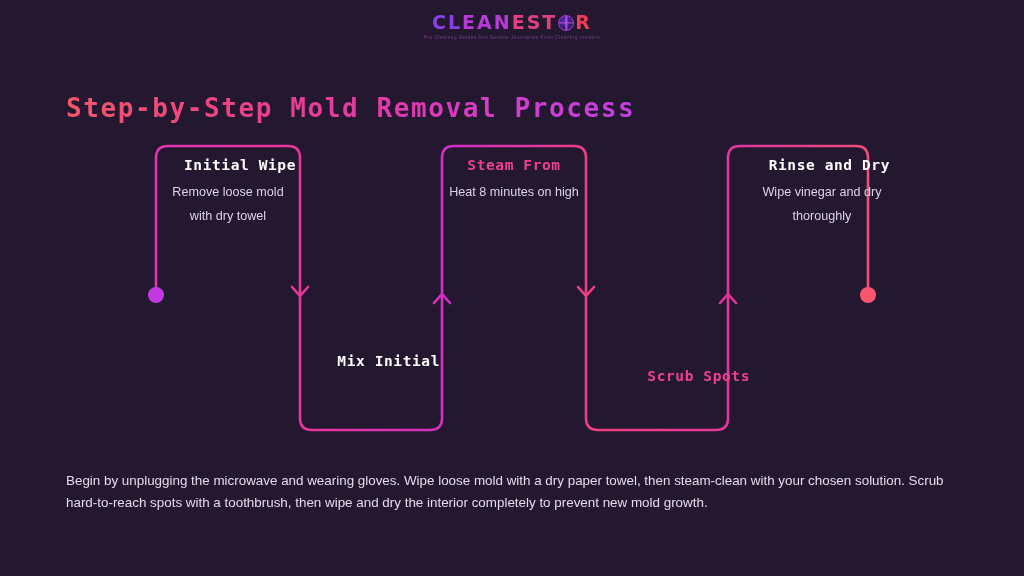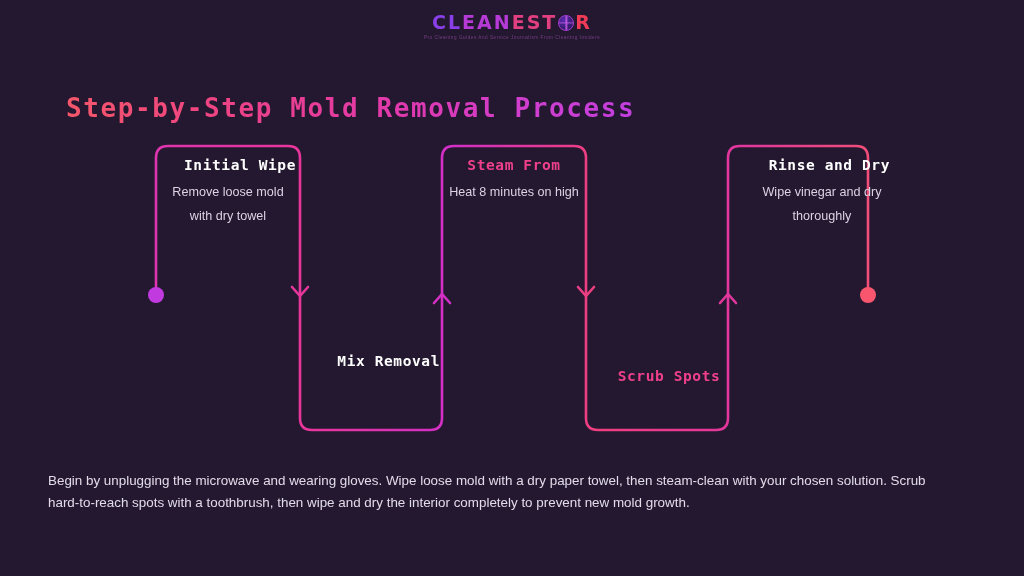--- a/index.html
+++ b/index.html
@@ -95,21 +95,21 @@
   .node-desc {
     font-family:"Liberation Sans", sans-serif;
     font-size:12.6px;
     line-height:24px;
     color:#dcd3e4;
     margin-top:5px;
   }
 
   
   #caption {
-    position:absolute; left:48px; top:470px; width:880px;
+    position:absolute; left:66px; top:470px; width:880px;
     font-family:"Liberation Sans", sans-serif;
     font-size:13.4px;
     line-height:22px;
     color:#e2dbe9;
   }
 </style>
 </head>
 <body>
 
 <div id="brand">
@@ -160,29 +160,29 @@
     <circle cx="156" cy="175" r="8" fill="#c13ae0"></circle>
     <circle cx="868" cy="175" r="8" fill="#f8566f"></circle>
   </svg>
 
   <div class="node" style="left:160px; top:36px; width:136px;">
     <div class="node-title t-white">Initial Wipe</div>
     <div class="node-desc">Remove loose mold with dry towel</div>
   </div>
 
   <div class="node" style="left:302px; top:232px; width:138px;">
-    <div class="node-title t-white">Mix Removal</div>
+    <div class="node-title t-white">Mix Initial</div>
   </div>
 
   <div class="node" style="left:446px; top:36px; width:136px;">
     <div class="node-title t-pink">Steam From</div>
     <div class="node-desc">Heat 8 minutes on high</div>
   </div>
 
-  <div class="node" style="left:588px; top:247px; width:162px;">
+  <div class="node" style="left:588px; top:247px; width:162px;text-align:right;">
     <div class="node-title t-pink">Scrub Spots</div>
   </div>
 
   <div class="node" style="left:754px; top:36px; width:136px;">
     <div class="node-title t-white">Rinse and Dry</div>
     <div class="node-desc">Wipe vinegar and dry thoroughly</div>
   </div>
 
 </div>
 

